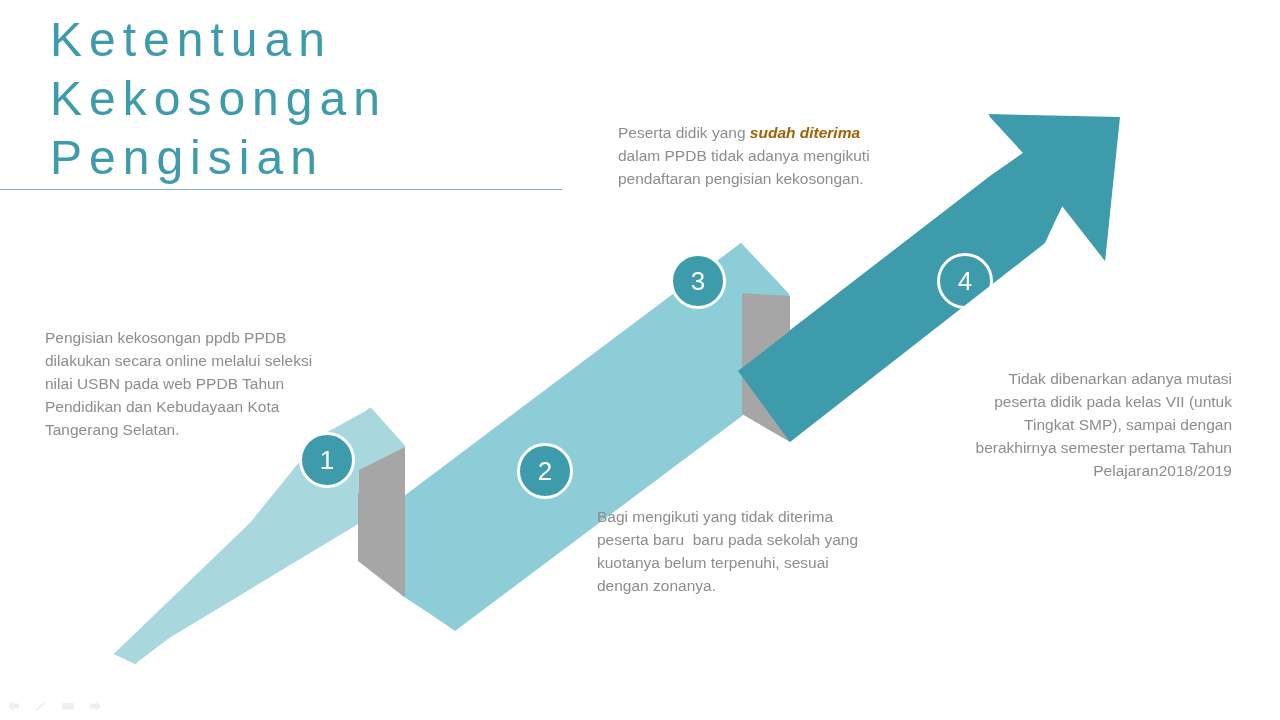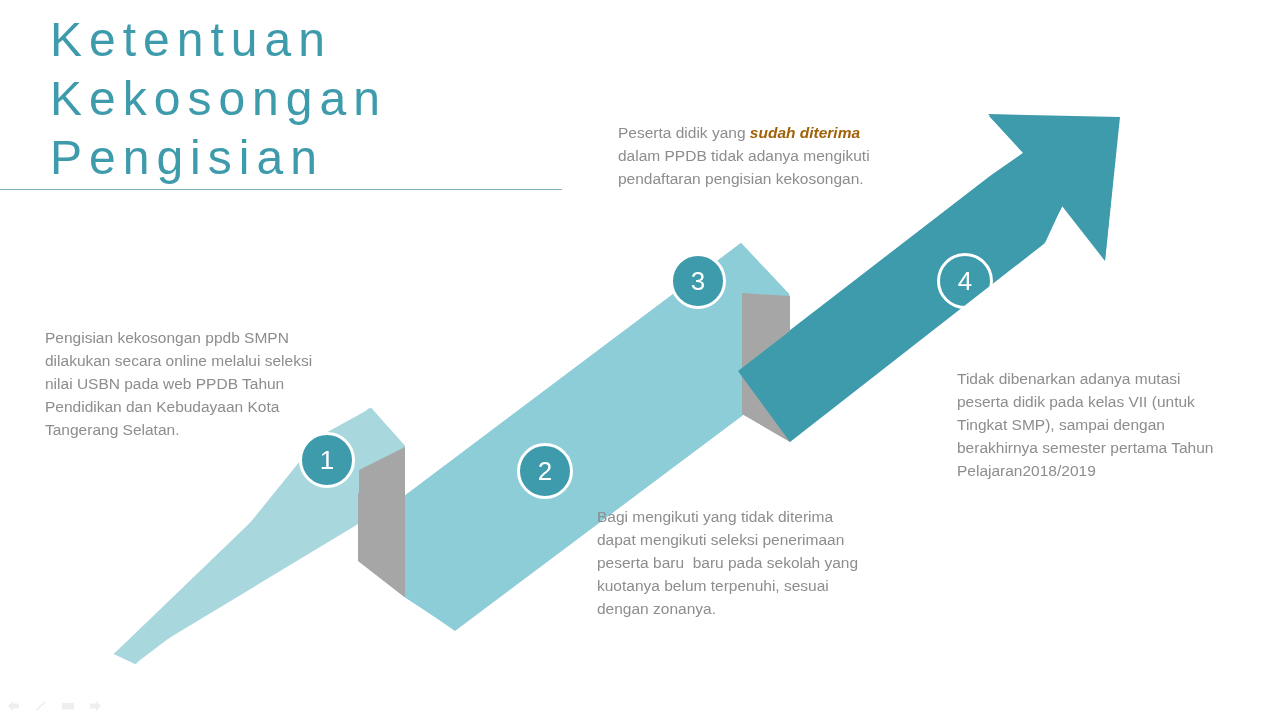--- a/index.html
+++ b/index.html
@@ -84,21 +84,21 @@
   
   .body-text {
     position: absolute;
     color: #8d8d8d;
     font-size: 15.5px;
     line-height: 23px;
   }
   #text-block-1 { left: 45px; top: 326px; width: 285px; }
   #text-block-2 { left: 597px; top: 505px; width: 275px; }
   #text-block-3 { left: 618px; top: 121px; width: 258px; }
-  #text-block-4 { left: 957px; top: 367px; width: 275px; }
+  #text-block-4 { left: 957px; top: 367px; width: 275px; text-align: right; }
   .emph {
     font-style: italic;
     font-weight: bold;
     color: #a16207;
   }
 
   
   #bottom-toolbar {
     position: absolute;
     left: 6px;
@@ -178,30 +178,29 @@
     <span>2</span>
   </div>
   <div id="step-circle-3" class="step-circle filled">
     <span>3</span>
   </div>
   <div id="step-circle-4" class="step-circle hollow">
     <span>4</span>
   </div>
 
   <div id="text-block-1" class="body-text">
-    <div>Pengisian kekosongan ppdb SMPN</div>
+    <div>Pengisian kekosongan ppdb PPDB</div>
     <div>dilakukan secara online melalui seleksi</div>
     <div>nilai USBN pada web PPDB Tahun</div>
     <div>Pendidikan dan Kebudayaan Kota</div>
     <div>Tangerang Selatan.</div>
   </div>
 
   <div id="text-block-2" class="body-text">
     <div>Bagi mengikuti yang tidak diterima</div>
-    <div>dapat mengikuti seleksi penerimaan</div>
     <div style="white-space:pre">peserta baru  baru pada sekolah yang</div>
     <div>kuotanya belum terpenuhi, sesuai</div>
     <div>dengan zonanya.</div>
   </div>
 
   <div id="text-block-3" class="body-text">
     <span>Peserta didik yang </span><span class="emph">sudah diterima</span><span> dalam PPDB tidak adanya mengikuti pendaftaran pengisian kekosongan.</span>
   </div>
 
   <div id="text-block-4" class="body-text">

